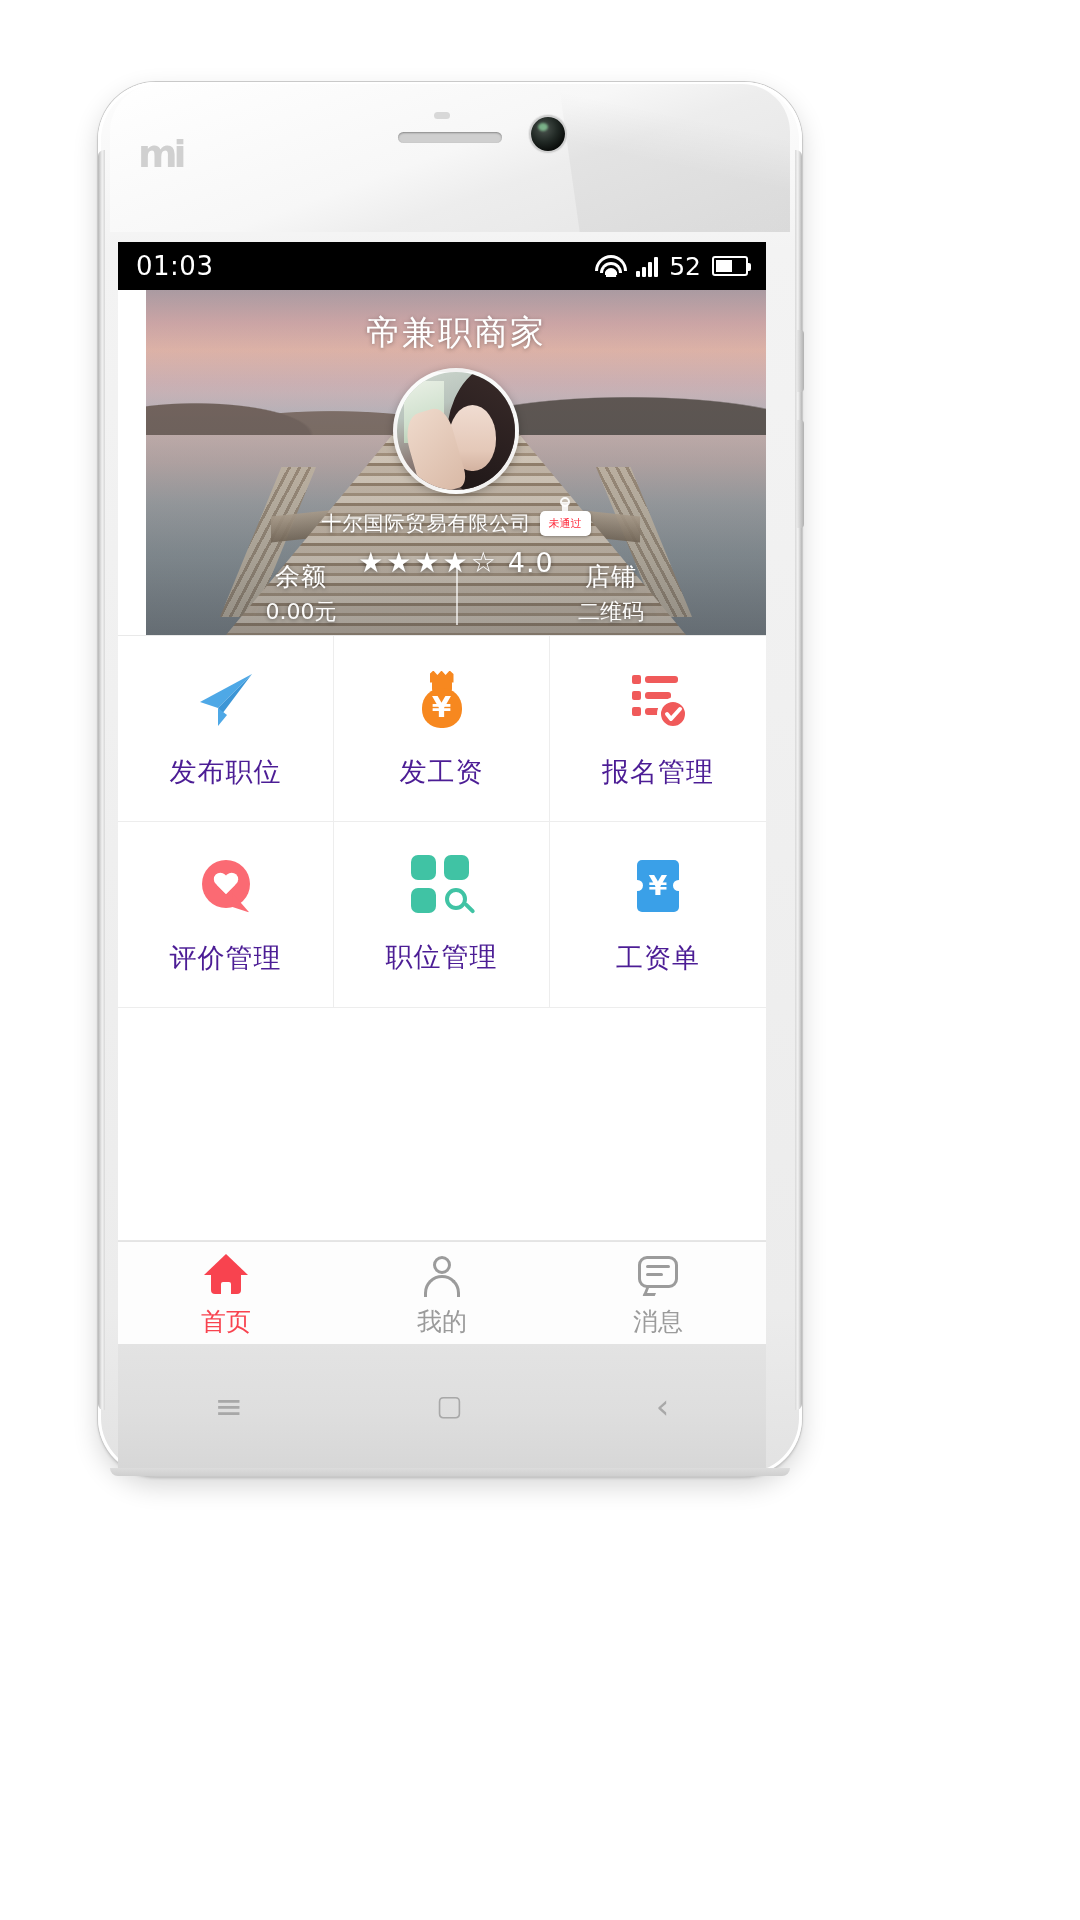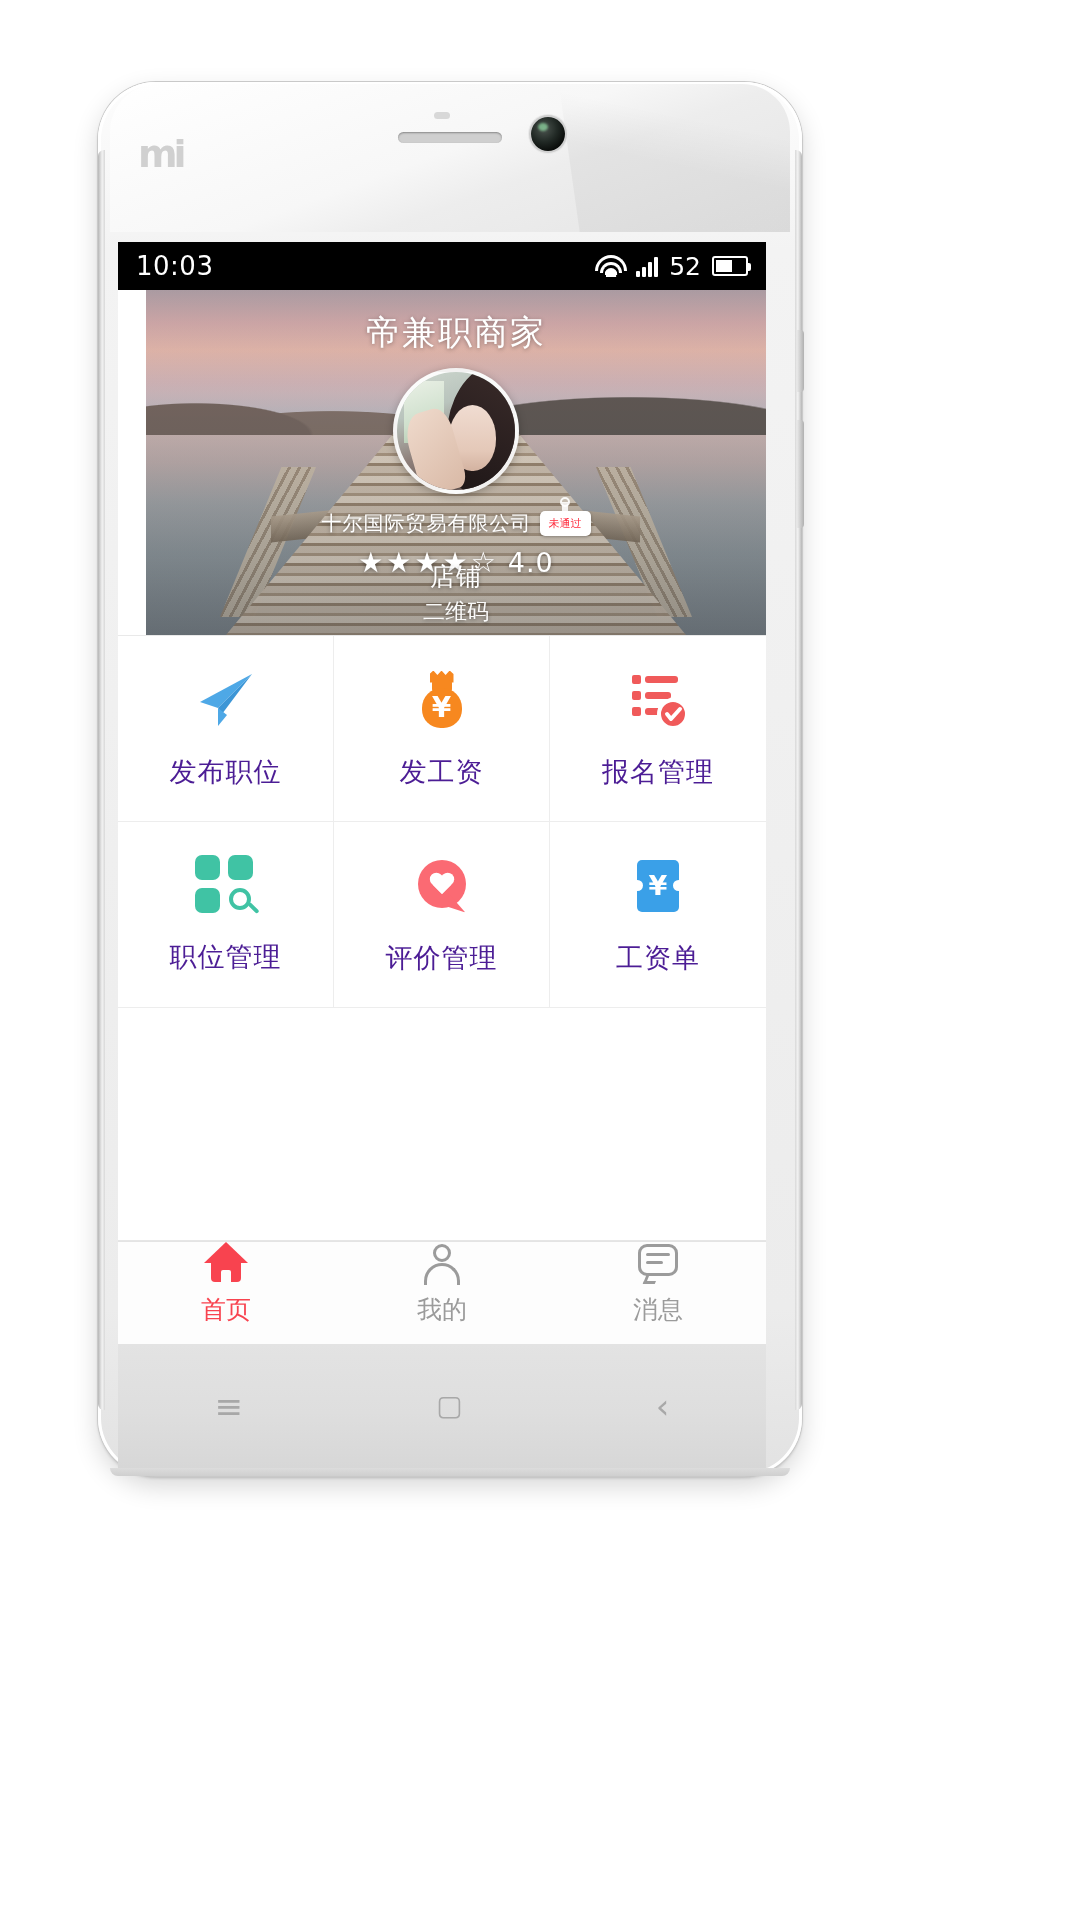--- a/index.html
+++ b/index.html
@@ -299,21 +299,21 @@
   .slip-notch-r{position:absolute;left:47px;top:26px;width:11px;height:11px;border-radius:50%;background:#fff;}
   .slip-yen{position:absolute;left:11px;top:6px;width:42px;height:52px;line-height:52px;text-align:center;color:#fff;font-size:27px;font-weight:700;}
 
   #filler{background:#ffffff;height:232px;border-bottom:1px solid #e6e6e6;}
 
   
   #tab-bar{
     display:flex;height:108px;background:#fdfdfd;border-top:1px solid #e4e4e4;
   }
   .tab{
-    flex:1;display:flex;flex-direction:column;align-items:center;gap:9px;
+    flex:1;display:flex;flex-direction:column;align-items:center;justify-content:center;gap:9px;
   }
   .tab-label{font-size:25px;color:#9b9b9b;}
   .tab.active .tab-label{color:#f8434f;}
   .tab-ico{width:46px;height:42px;position:relative;}
   .home-roof{position:absolute;left:1px;top:0;width:0;height:0;border-left:22px solid transparent;border-right:22px solid transparent;border-bottom:21px solid #f8434f;}
   .home-body{position:absolute;left:8px;top:19px;width:30px;height:21px;background:#f8434f;border-radius:2px 2px 4px 4px;}
   .home-door{position:absolute;left:18px;top:28px;width:10px;height:12px;background:#fdfdfd;border-radius:2px 2px 0 0;}
   .msg-bubble{position:absolute;left:3px;top:2px;width:40px;height:32px;border:3px solid #9b9b9b;border-radius:9px;box-sizing:border-box;}
   .msg-tail{position:absolute;left:10px;top:31px;width:12px;height:11px;border-left:3px solid #9b9b9b;border-bottom:3px solid #9b9b9b;transform:skewX(-22deg);box-sizing:border-box;}
   .msg-line{position:absolute;height:3px;background:#9b9b9b;border-radius:2px;}
@@ -352,21 +352,21 @@
   <div id="mi-logo">mi</div>
   <div id="earpiece-dot"></div>
   <div id="earpiece"></div>
   <div id="camera"></div>
   <div id="camera-glint"></div>
 </div>
 
 <div id="screen">
 
   <div id="status-bar">
-    <div id="status-time">10:03</div>
+    <div id="status-time">01:03</div>
     <div class="status-right">
       <div class="wifi-ico">
         <span class="wifi-a"></span>
           <span class="wifi-b"></span>
           <span class="wifi-c"></span>
         <span class="wifi-dot"></span>
       </div>
       <div class="sig-ico">
         <i></i>
           <i></i>
@@ -408,20 +408,24 @@
     <div id="rating-row">
       <span class="star">★</span>
       <span class="star">★</span>
       <span class="star">★</span>
       <span class="star">★</span>
       <span class="star">☆</span>
       <span id="rating-value">4.0</span>
     </div>
 
     <div id="stats-row">
+      <div class="stat-cell">
+        <div class="stat-label">余额</div>
+        <div class="stat-value">0.00元</div>
+      </div>
       <div class="stat-cell">
         <div class="stat-label">店铺</div>
         <div class="stat-value">二维码</div>
       </div>
     </div>
   </div>
 
   <div id="grid-menu">
 
     <div class="grid-cell">
@@ -455,40 +459,40 @@
           <rect x="6" y="39" width="9" height="9" rx="2" fill="#f05a5a"></rect>
           <rect x="19" y="40" width="18" height="7" rx="3" fill="#f05a5a"></rect>
           <circle cx="47" cy="46" r="14" fill="#f05a5a" stroke="#ffffff" stroke-width="4"></circle>
           <path d="M41 46 l4 5 l9 -10" fill="none" stroke="#ffffff" stroke-width="4" stroke-linecap="round" stroke-linejoin="round"></path>
         </svg>
       </div>
       <div class="grid-label">报名管理</div>
     </div>
 
     <div class="grid-cell">
+      <div class="ico-wrap ico-review">
+        <div class="rev-bubble"></div>
+        <div class="rev-tail"></div>
+        <div class="rev-heart"></div>
+      </div>
+      <div class="grid-label">评价管理</div>
+    </div>
+
+    <div class="grid-cell">
       <div class="ico-wrap ico-jobs">
         <div class="jb jb1"></div>
           <div class="jb jb2"></div>
           <div class="jb jb3"></div>
         <div class="jb-mag"></div>
           <div class="jb-handle"></div>
       </div>
       <div class="grid-label">职位管理</div>
     </div>
 
     <div class="grid-cell">
-      <div class="ico-wrap ico-review">
-        <div class="rev-bubble"></div>
-        <div class="rev-tail"></div>
-        <div class="rev-heart"></div>
-      </div>
-      <div class="grid-label">评价管理</div>
-    </div>
-
-    <div class="grid-cell">
       <div class="ico-wrap ico-slip">
         <div class="slip-card"></div>
         <div class="slip-notch-l"></div>
         <div class="slip-notch-r"></div>
         <div class="slip-yen">¥</div>
       </div>
       <div class="grid-label">工资单</div>
     </div>
   </div>
 

